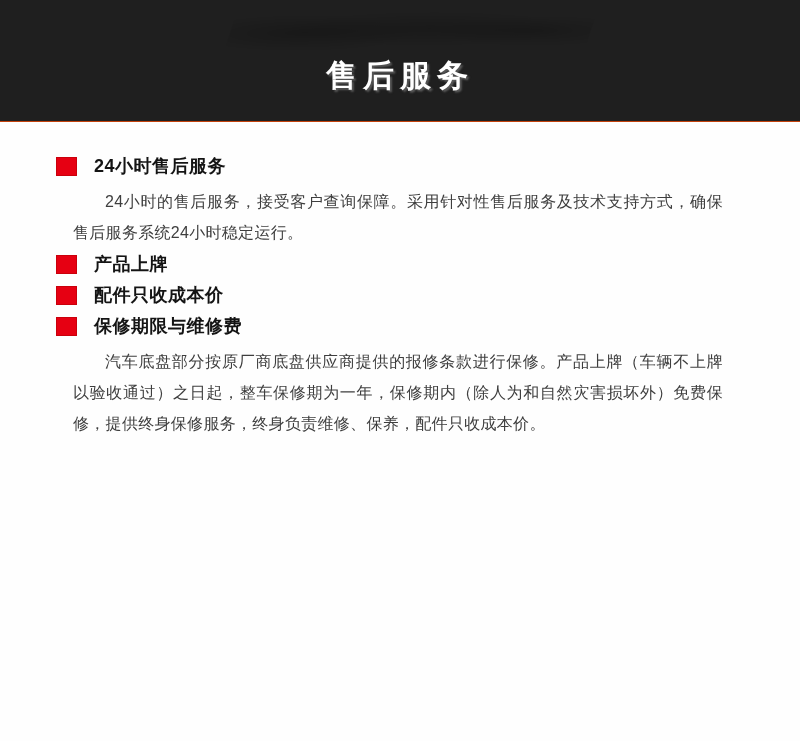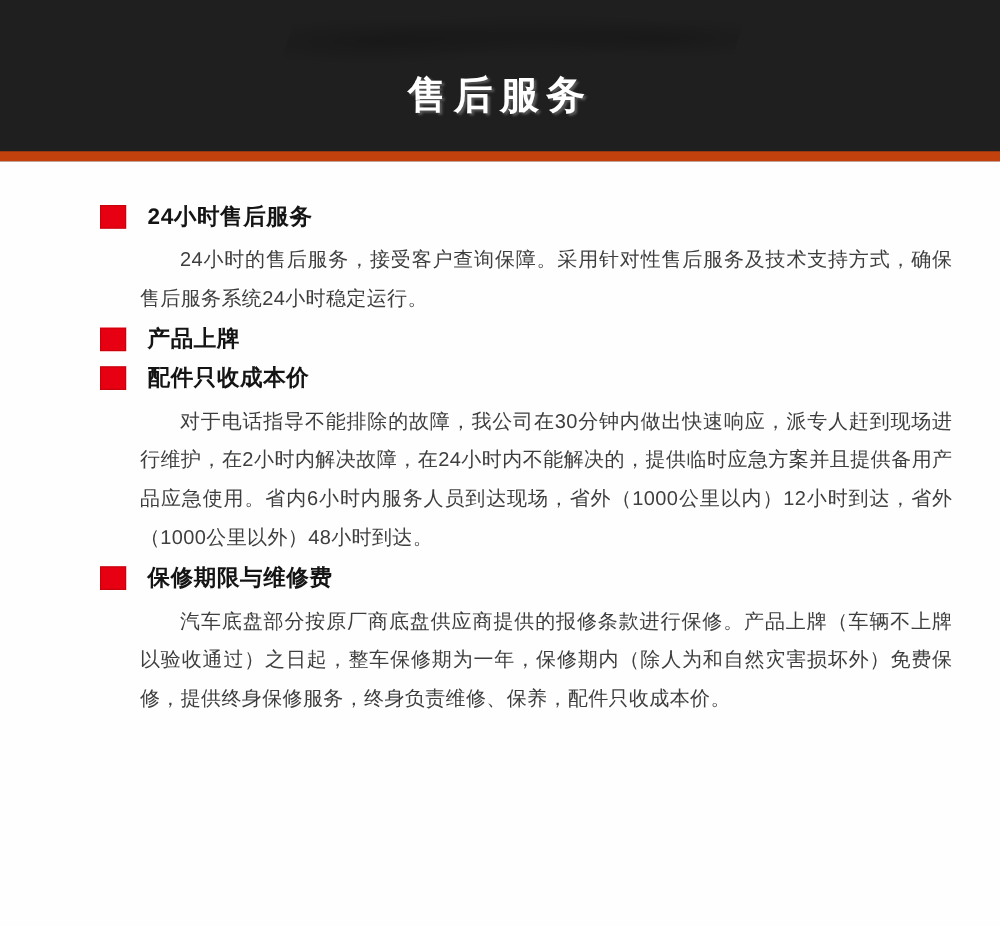--- a/index.html
+++ b/index.html
@@ -14,21 +14,21 @@
     height: 741px;
     background: #fefefe;
     overflow: hidden;
   }
   
   .header {
     position: relative;
     width: 100%;
     height: 121px;
     background: var(--header_bg, #1f1f1f);
-    border-bottom: 8px solid #c2410c;
+    border-bottom: 1px solid #c2410c;
     display: flex;
     align-items: flex-start;
     justify-content: center;
     overflow: hidden;
     text-align: center;
   }
   .header-watermark {
     position: absolute;
     top: 12px;
     left: 230px;
@@ -46,21 +46,21 @@
     margin: 0;
     margin-top: 55px;
     color: #ffffff;
     font-size: 31px;
     font-weight: bold;
     letter-spacing: 6px;
     text-shadow: 2px 2px 2px rgba(130,130,130,0.6);
   }
   
   .content {
-    padding: 33px 55px 0 80px;
+    padding: 33px 55px 0 56px;
   }
   .section + .section {
     margin-top: 5px;
   }
   .section-header {
     display: flex;
     align-items: center;
     height: 22px;
     margin-bottom: 9px;
   }
@@ -74,21 +74,21 @@
   }
   .section-heading {
     margin: 0;
     font-size: 18px;
     font-weight: bold;
     color: #141414;
     letter-spacing: 0.5px;
     white-space: nowrap;
   }
   .section-body {
-    margin-left: 32px;
+    margin-left: 17px;
     width: 650px;
   }
   .section-body p {
     margin: 0;
     font-size: 16px;
     line-height: 31px;
     color: #3e3e3e;
     text-align: justify;
     text-indent: 2em;
     letter-spacing: 0.3px;
@@ -122,21 +122,20 @@
         <h2 class="section-heading">产品上牌</h2>
       </div>
     </section>
 
     <section class="section">
       <div class="section-header">
         <span class="bullet"></span>
         <h2 class="section-heading">配件只收成本价</h2>
       </div>
       <div class="section-body">
-        <p>对于电话指导不能排除的故障，我公司在30分钟内做出快速响应，派专人赶到现场进行维护，在2小时内解决故障，在24小时内不能解决的，提供临时应急方案并且提供备用产品应急使用。省内6小时内服务人员到达现场，省外（1000公里以内）12小时到达，省外（1000公里以外）48小时到达。</p>
       </div>
     </section>
 
     <section class="section">
       <div class="section-header">
         <span class="bullet"></span>
         <h2 class="section-heading">保修期限与维修费</h2>
       </div>
       <div class="section-body">
         <p>汽车底盘部分按原厂商底盘供应商提供的报修条款进行保修。产品上牌（车辆不上牌以验收通过）之日起，整车保修期为一年，保修期内（除人为和自然灾害损坏外）免费保修，提供终身保修服务，终身负责维修、保养，配件只收成本价。</p>

